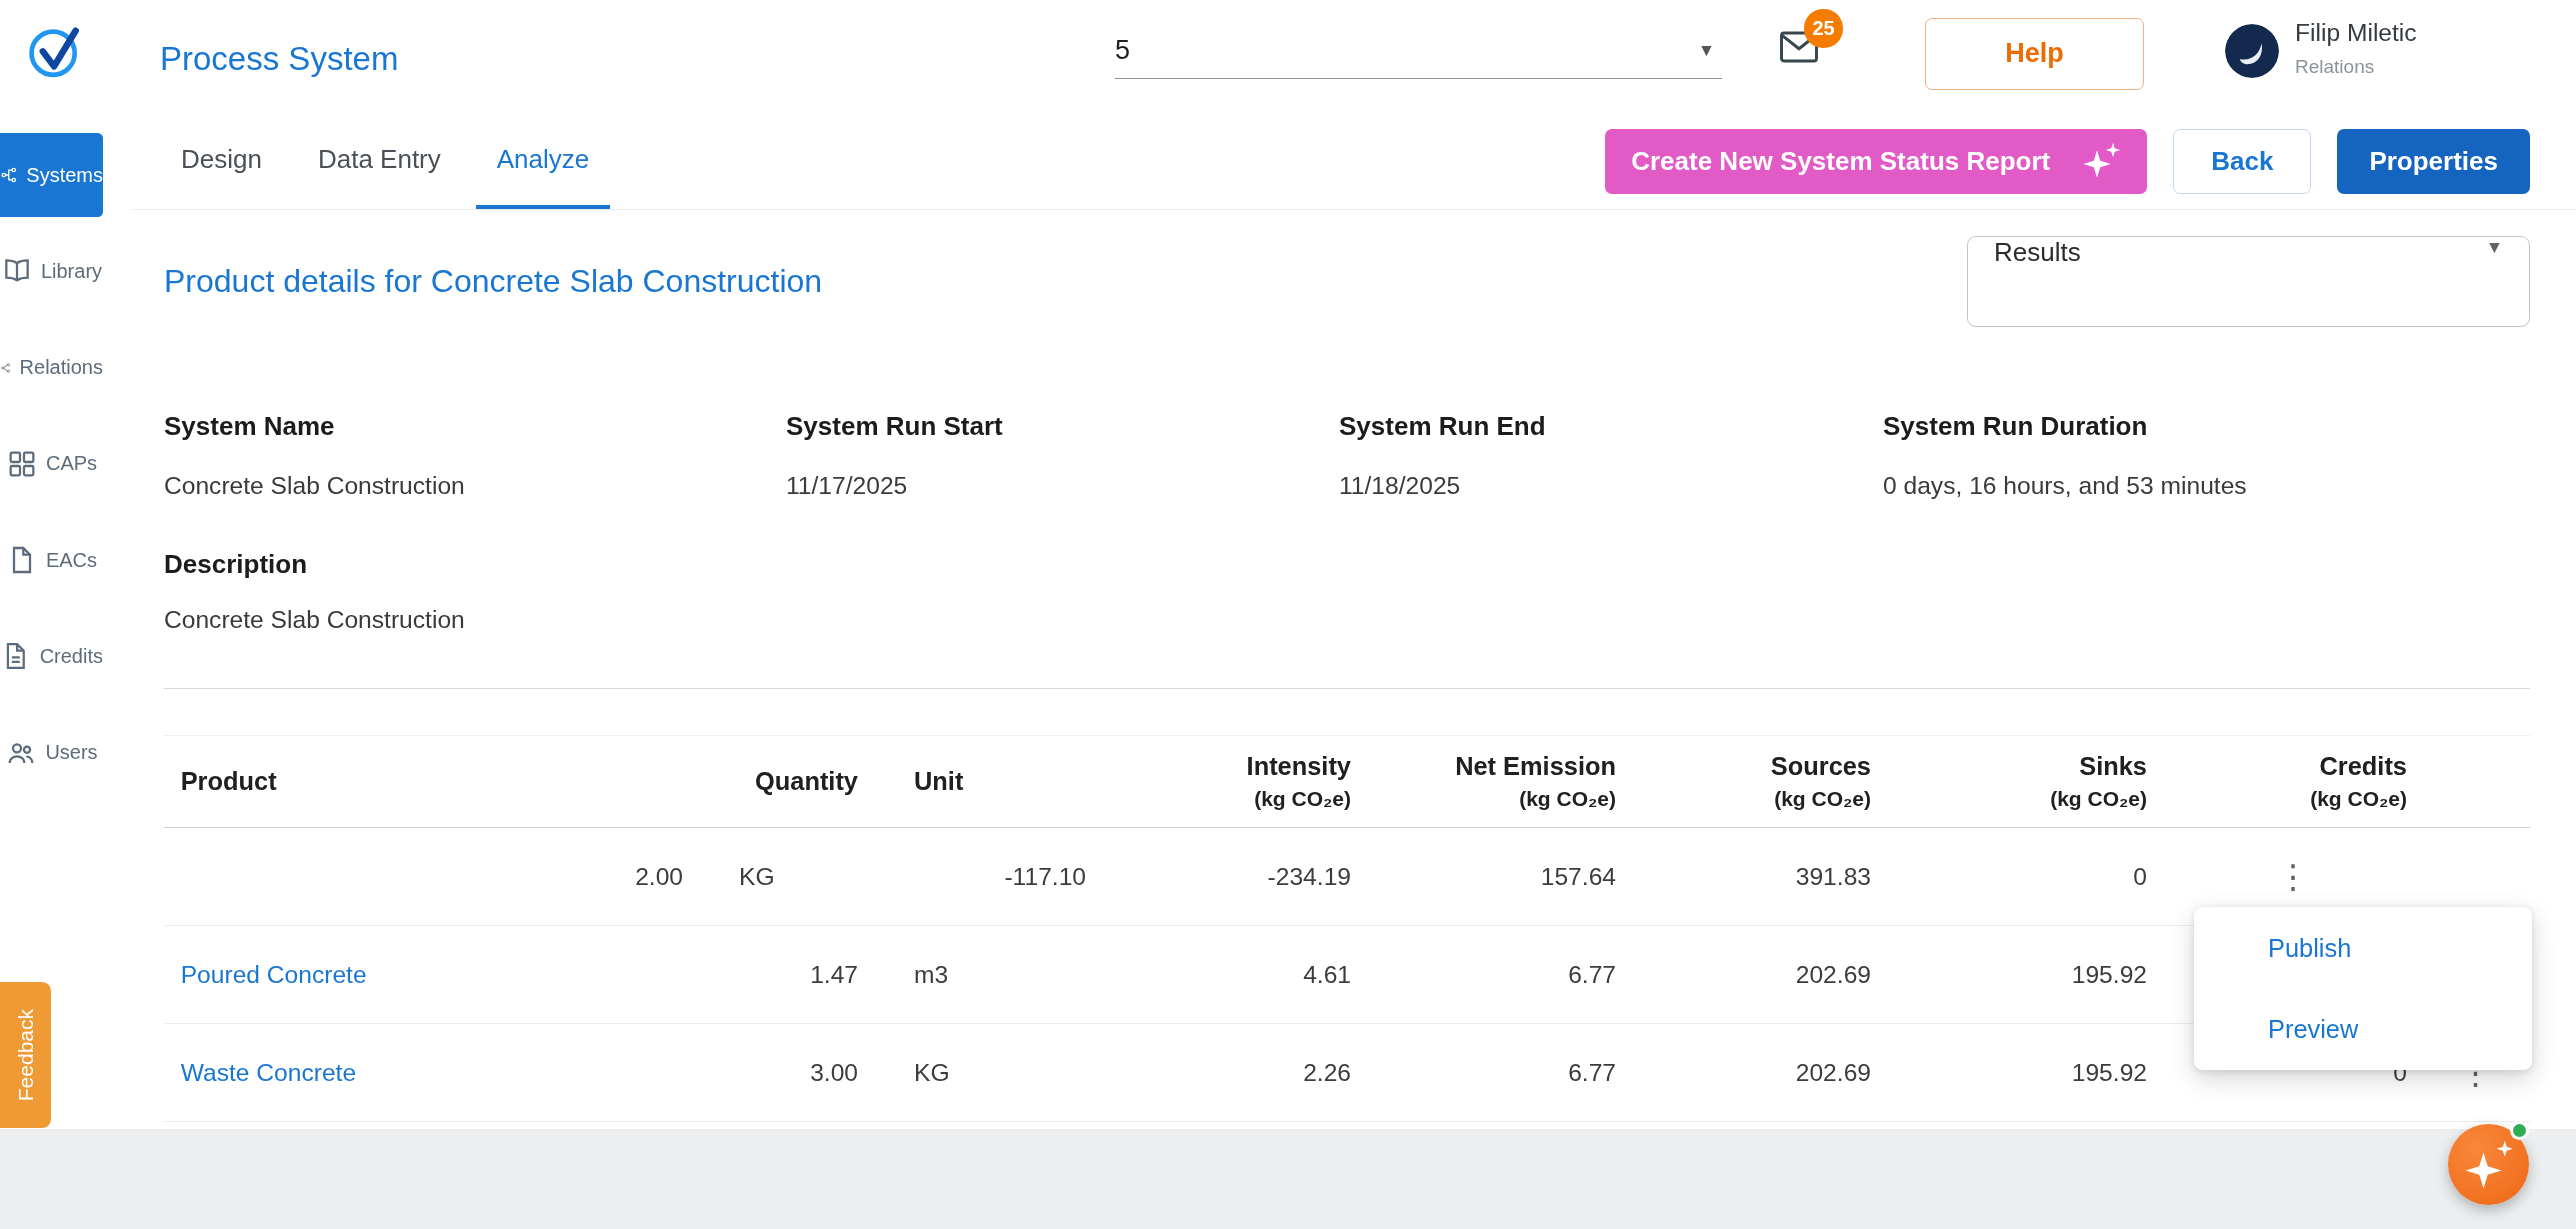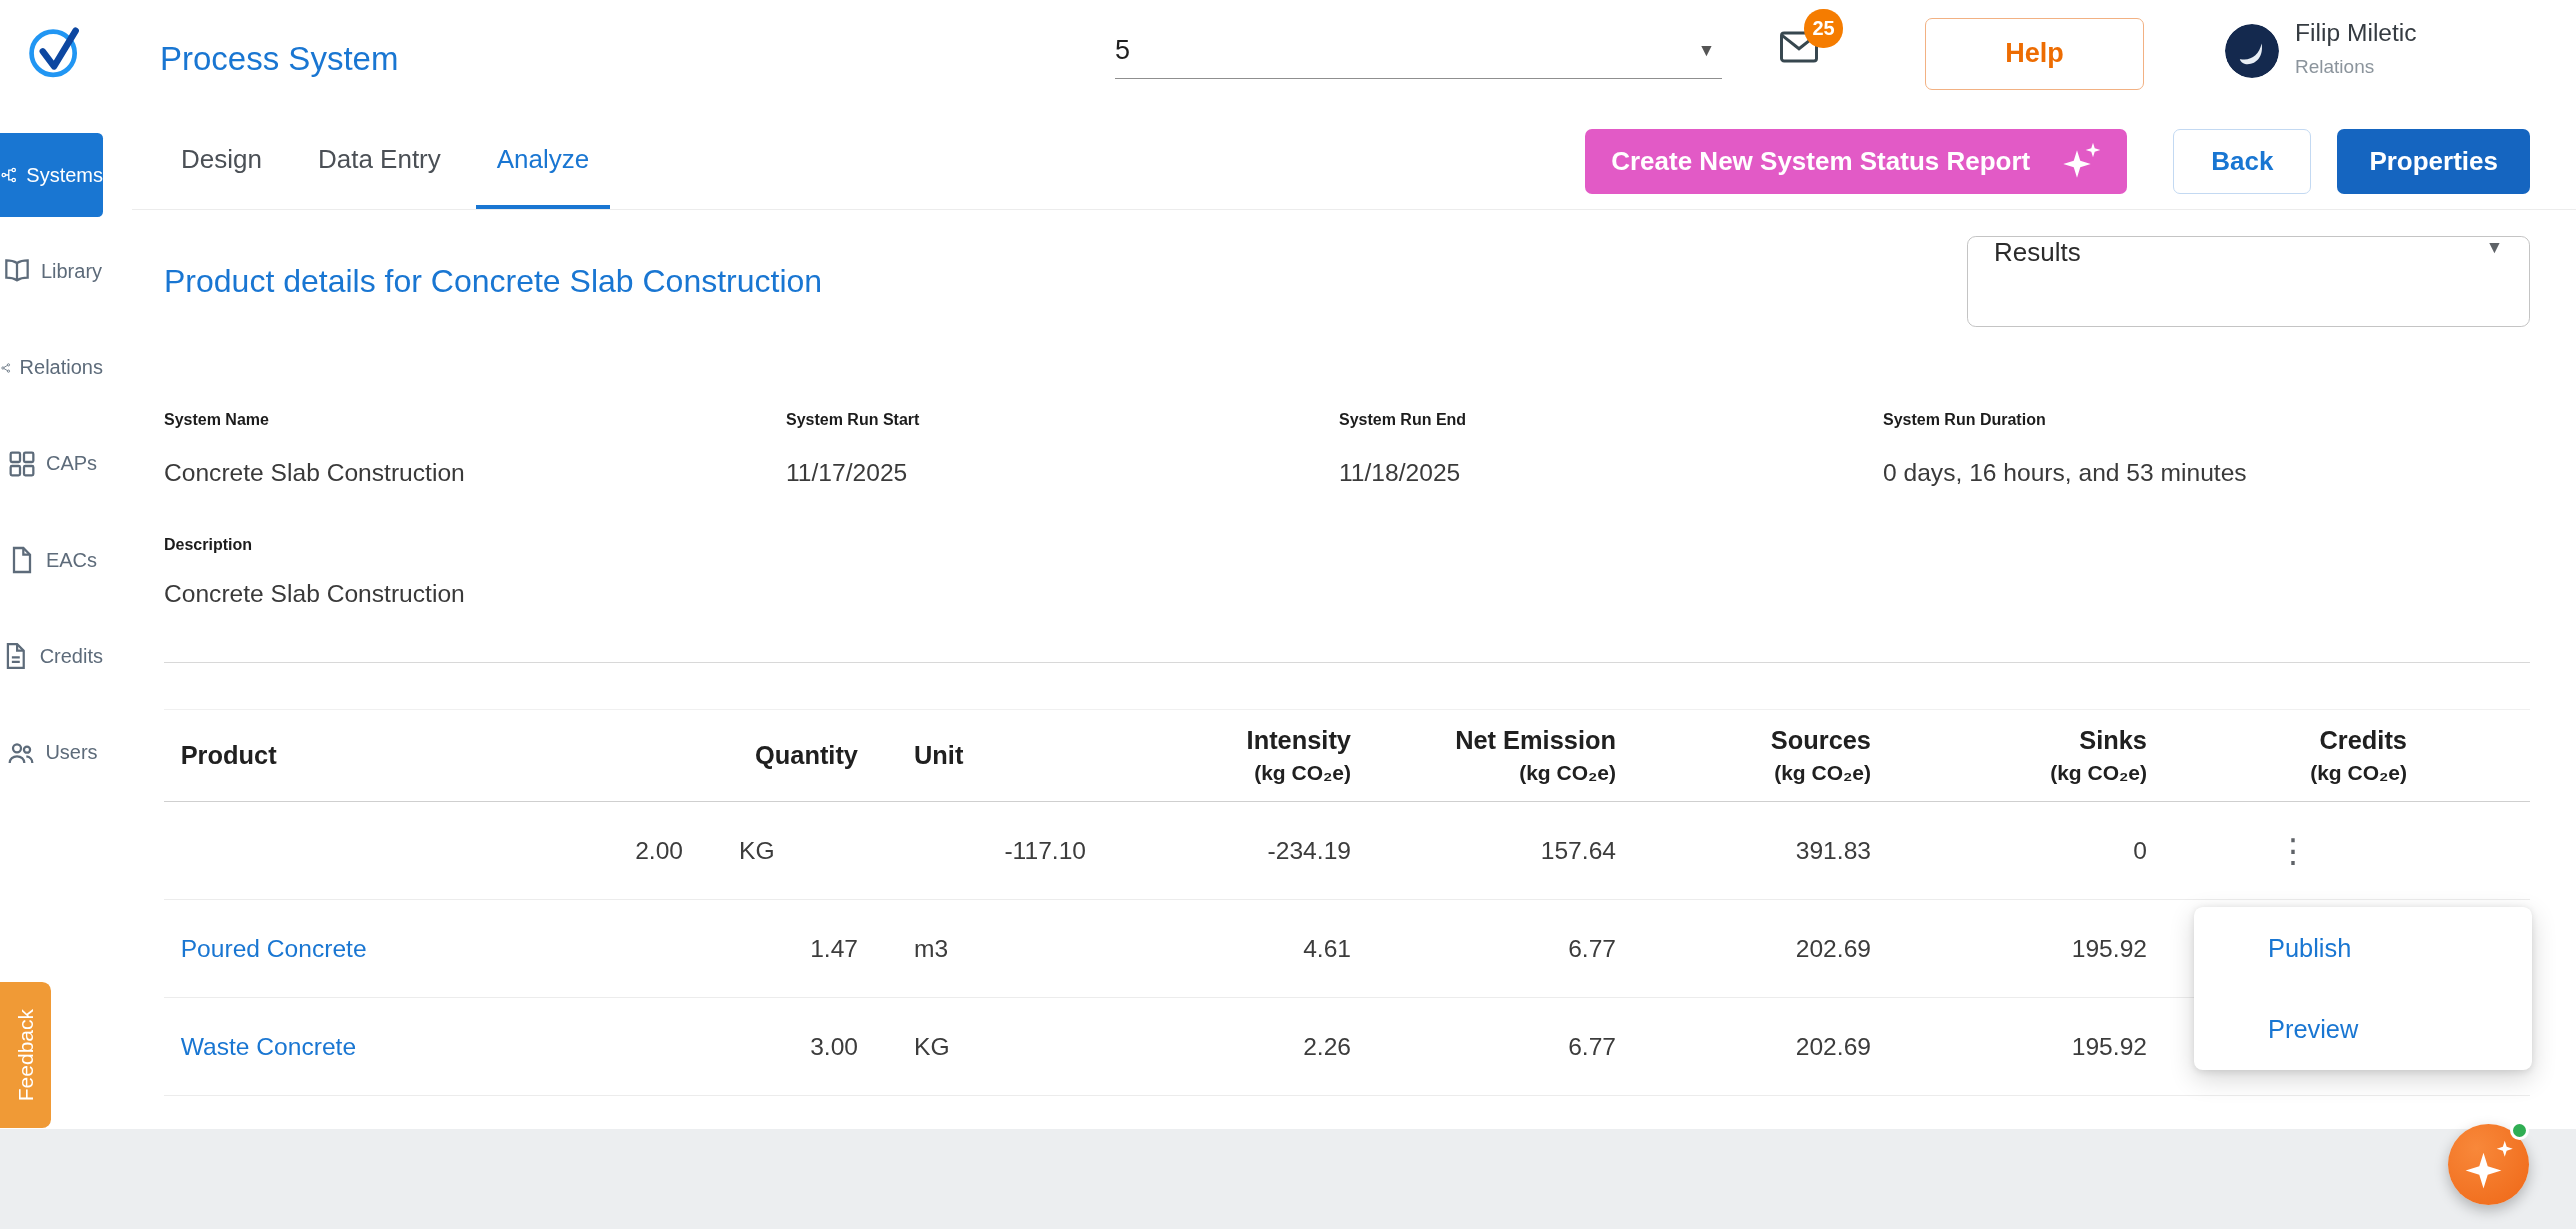--- a/index.html
+++ b/index.html
@@ -45,38 +45,38 @@
   
   .tabbar { height:96px; flex:none; display:flex; align-items:stretch; padding-left:28px;
     border-bottom:0.9px solid #ececec; }
   .tab { display:flex; align-items:center; padding:0 21px; margin-right:14px; font-size:26px;
     color:#4b5056; border-bottom:4.4px solid transparent; cursor:pointer; }
   .tab.active { color:#1976d2; border-bottom-color:#1976d2; font-weight:500; }
   .toolbar { margin-left:auto; display:flex; align-items:center; gap:26px; padding-right:46px; }
   .btn { height:65px; border-radius:7px; font-size:26px; font-weight:600; display:flex; align-items:center;
     justify-content:center; cursor:pointer; border:none; }
   .btn-create { background:#e25ac6; color:#fff; padding:0 26px; gap:32px; }
-  .btn-back { background:#fff; color:#1976d2; border:1.8px solid #c3d9f2; padding:0 37px;margin-left:20px; }
+  .btn-back { background:#fff; color:#1976d2; border:1.8px solid #c3d9f2; padding:0 37px; }
   .btn-props { background:#1565c0; color:#fff; padding:0 32px; }
   .spark { position:relative; width:39px; height:39px; flex:none; }
   .spark svg { position:absolute; }
   .spark .s-big { left:0; top:7px; width:30px; height:30px; }
   .spark .s-small { right:0; top:0; width:16px; height:16px; }
 
   
   .content { flex:1; padding:26px 46px 0 32px; }
   .title-row { display:flex; justify-content:space-between; align-items:center; }
   .page-title { font-size:32px; color:#1976d2; }
   .results-select { width:563px; height:91px; border:0.9px solid #c4c4c4; border-radius:8.8px; background:#fff;
     display:flex; align-items:flex-start; justify-content:space-between; padding:0 26px; font-size:26px;
     color:#2b2b2b; cursor:pointer; }
   .results-select .chev { font-size:17.5px; color:#5f6368; }
 
   .details-grid { display:grid; grid-template-columns:622px 553px 544px 1fr; margin-top:84px; }
-  .fld-label { font-size:16px; font-weight:700; color:#1c1c1c; }
+  .fld-label { font-size:26px; font-weight:700; color:#1c1c1c; }
   .fld-value { font-size:24.6px; color:#3a3a3a; margin-top:30px; }
   .description { margin-top:49px; }
   .description .fld-value { margin-top:26px; }
   .divider { margin-top:54px; border-top:0.9px solid #d8d8d8; }
 
   
   .table { margin-top:46px; }
   .grid-cols { display:grid; grid-template-columns:535px 175px 228px 265px 265px 255px 276px 260px 105px; }
   .thead { height:93px; align-items:center; border-top:0.9px solid #f0f0f0; border-bottom:1.8px solid #cfcfcf; }
   .th { display:flex; flex-direction:column; font-weight:700; font-size:25.4px; color:#202020; }

